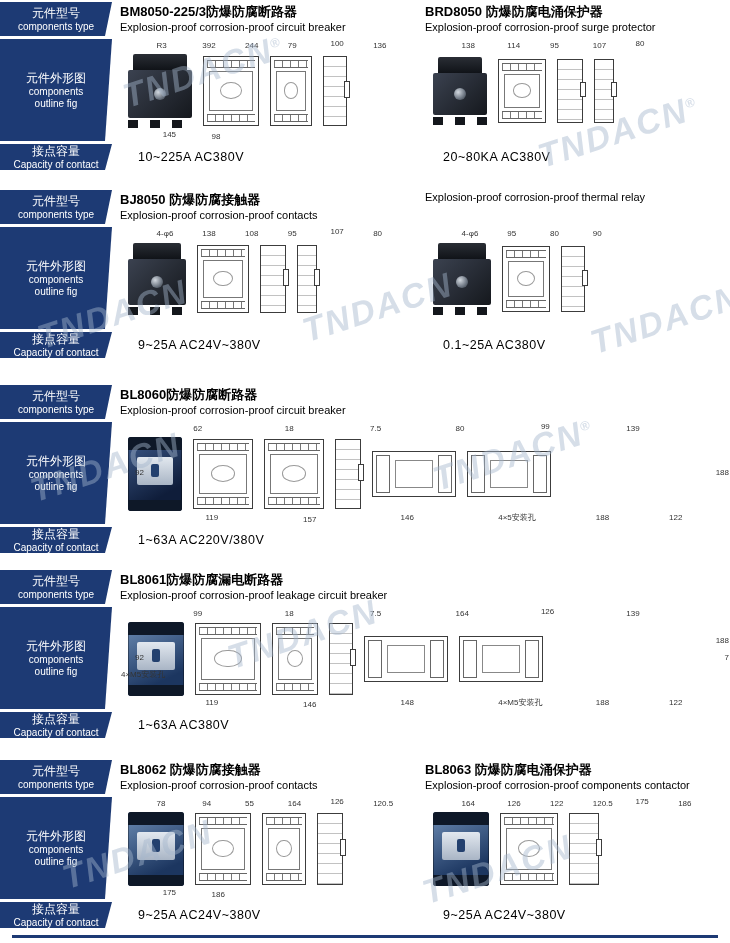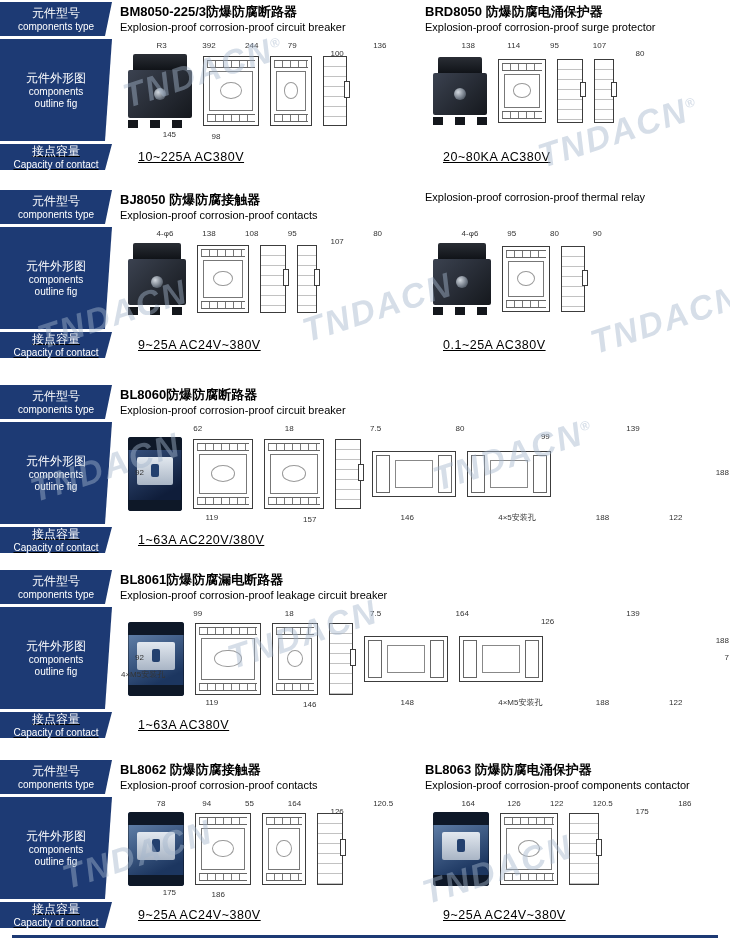--- a/index.html
+++ b/index.html
@@ -13,21 +13,21 @@
   .wm { position:absolute; font-size:34px; font-weight:bold; font-style:italic;
         letter-spacing:2px; color:rgba(165,182,203,0.45);
         transform:rotate(-18deg); white-space:nowrap; }
   .wm sup { font-size:13px; font-style:normal; }
 
   
   .section { position:absolute; left:0; right:0; height:168px; z-index:2; }
   .row { display:flex; }
   .header-row { height:34px; margin-bottom:3px; }
   .fig-row    { height:102px; margin-bottom:3px; }
-  .cap-row    { height:26px;text-decoration:underline; }
+  .cap-row    { height:26px; }
 
   .label-cell { width:112px; flex:0 0 112px; background:#1d3a74; color:#fff;
                 display:flex; flex-direction:column; align-items:center; justify-content:center;
                 text-align:center;
                 clip-path:polygon(0 0, 100% 0, calc(100% - 7px) 100%, 0 100%); }
   .lz { font-size:12px; line-height:15px; }
   .le { font-size:10px; line-height:12px; }
 
   .content { flex:1; display:flex; padding-left:8px; min-width:0; }
   .col { flex:1; min-width:0; position:relative; }
@@ -40,21 +40,21 @@
 
   
   .fig-cell { position:relative; }
   .draw-row { display:flex; align-items:center; gap:11px; height:100%;
               padding:13px 4px 12px 8px; }
 
   .dims { position:absolute; inset:0; z-index:4; pointer-events:none; }
   .dim { position:absolute; font-size:8px; line-height:9px; color:#333; white-space:nowrap; }
   .dim:nth-child(1){top:2px;left:12%} .dim:nth-child(2){top:2px;left:27%}
   .dim:nth-child(3){top:2px;left:41%} .dim:nth-child(4){top:2px;left:55%}
-  .dim:nth-child(5){top:10px;left:69%} .dim:nth-child(6){top:2px;left:83%}
+  .dim:nth-child(5){top:0;left:69%} .dim:nth-child(6){top:2px;left:83%}
   .dim:nth-child(7){bottom:2px;left:14%} .dim:nth-child(8){bottom:0;left:30%}
   .dim:nth-child(9){bottom:2px;left:46%} .dim:nth-child(10){bottom:2px;left:62%}
   .dim:nth-child(11){bottom:2px;left:78%} .dim:nth-child(12){bottom:2px;left:90%}
   .dim:nth-child(13){top:45%;left:15px} .dim:nth-child(14){top:45%;right:1px}
   .dim:nth-child(15){top:28%;right:1px} .dim:nth-child(16){top:62%;left:1px}
 
   
   .photo-black { flex:0 0 auto; display:flex; flex-direction:column; }
   .pb-top  { height:16px; margin:0 5px; border-radius:2px 2px 0 0;
              background:linear-gradient(#2a2e35,#101318); }

